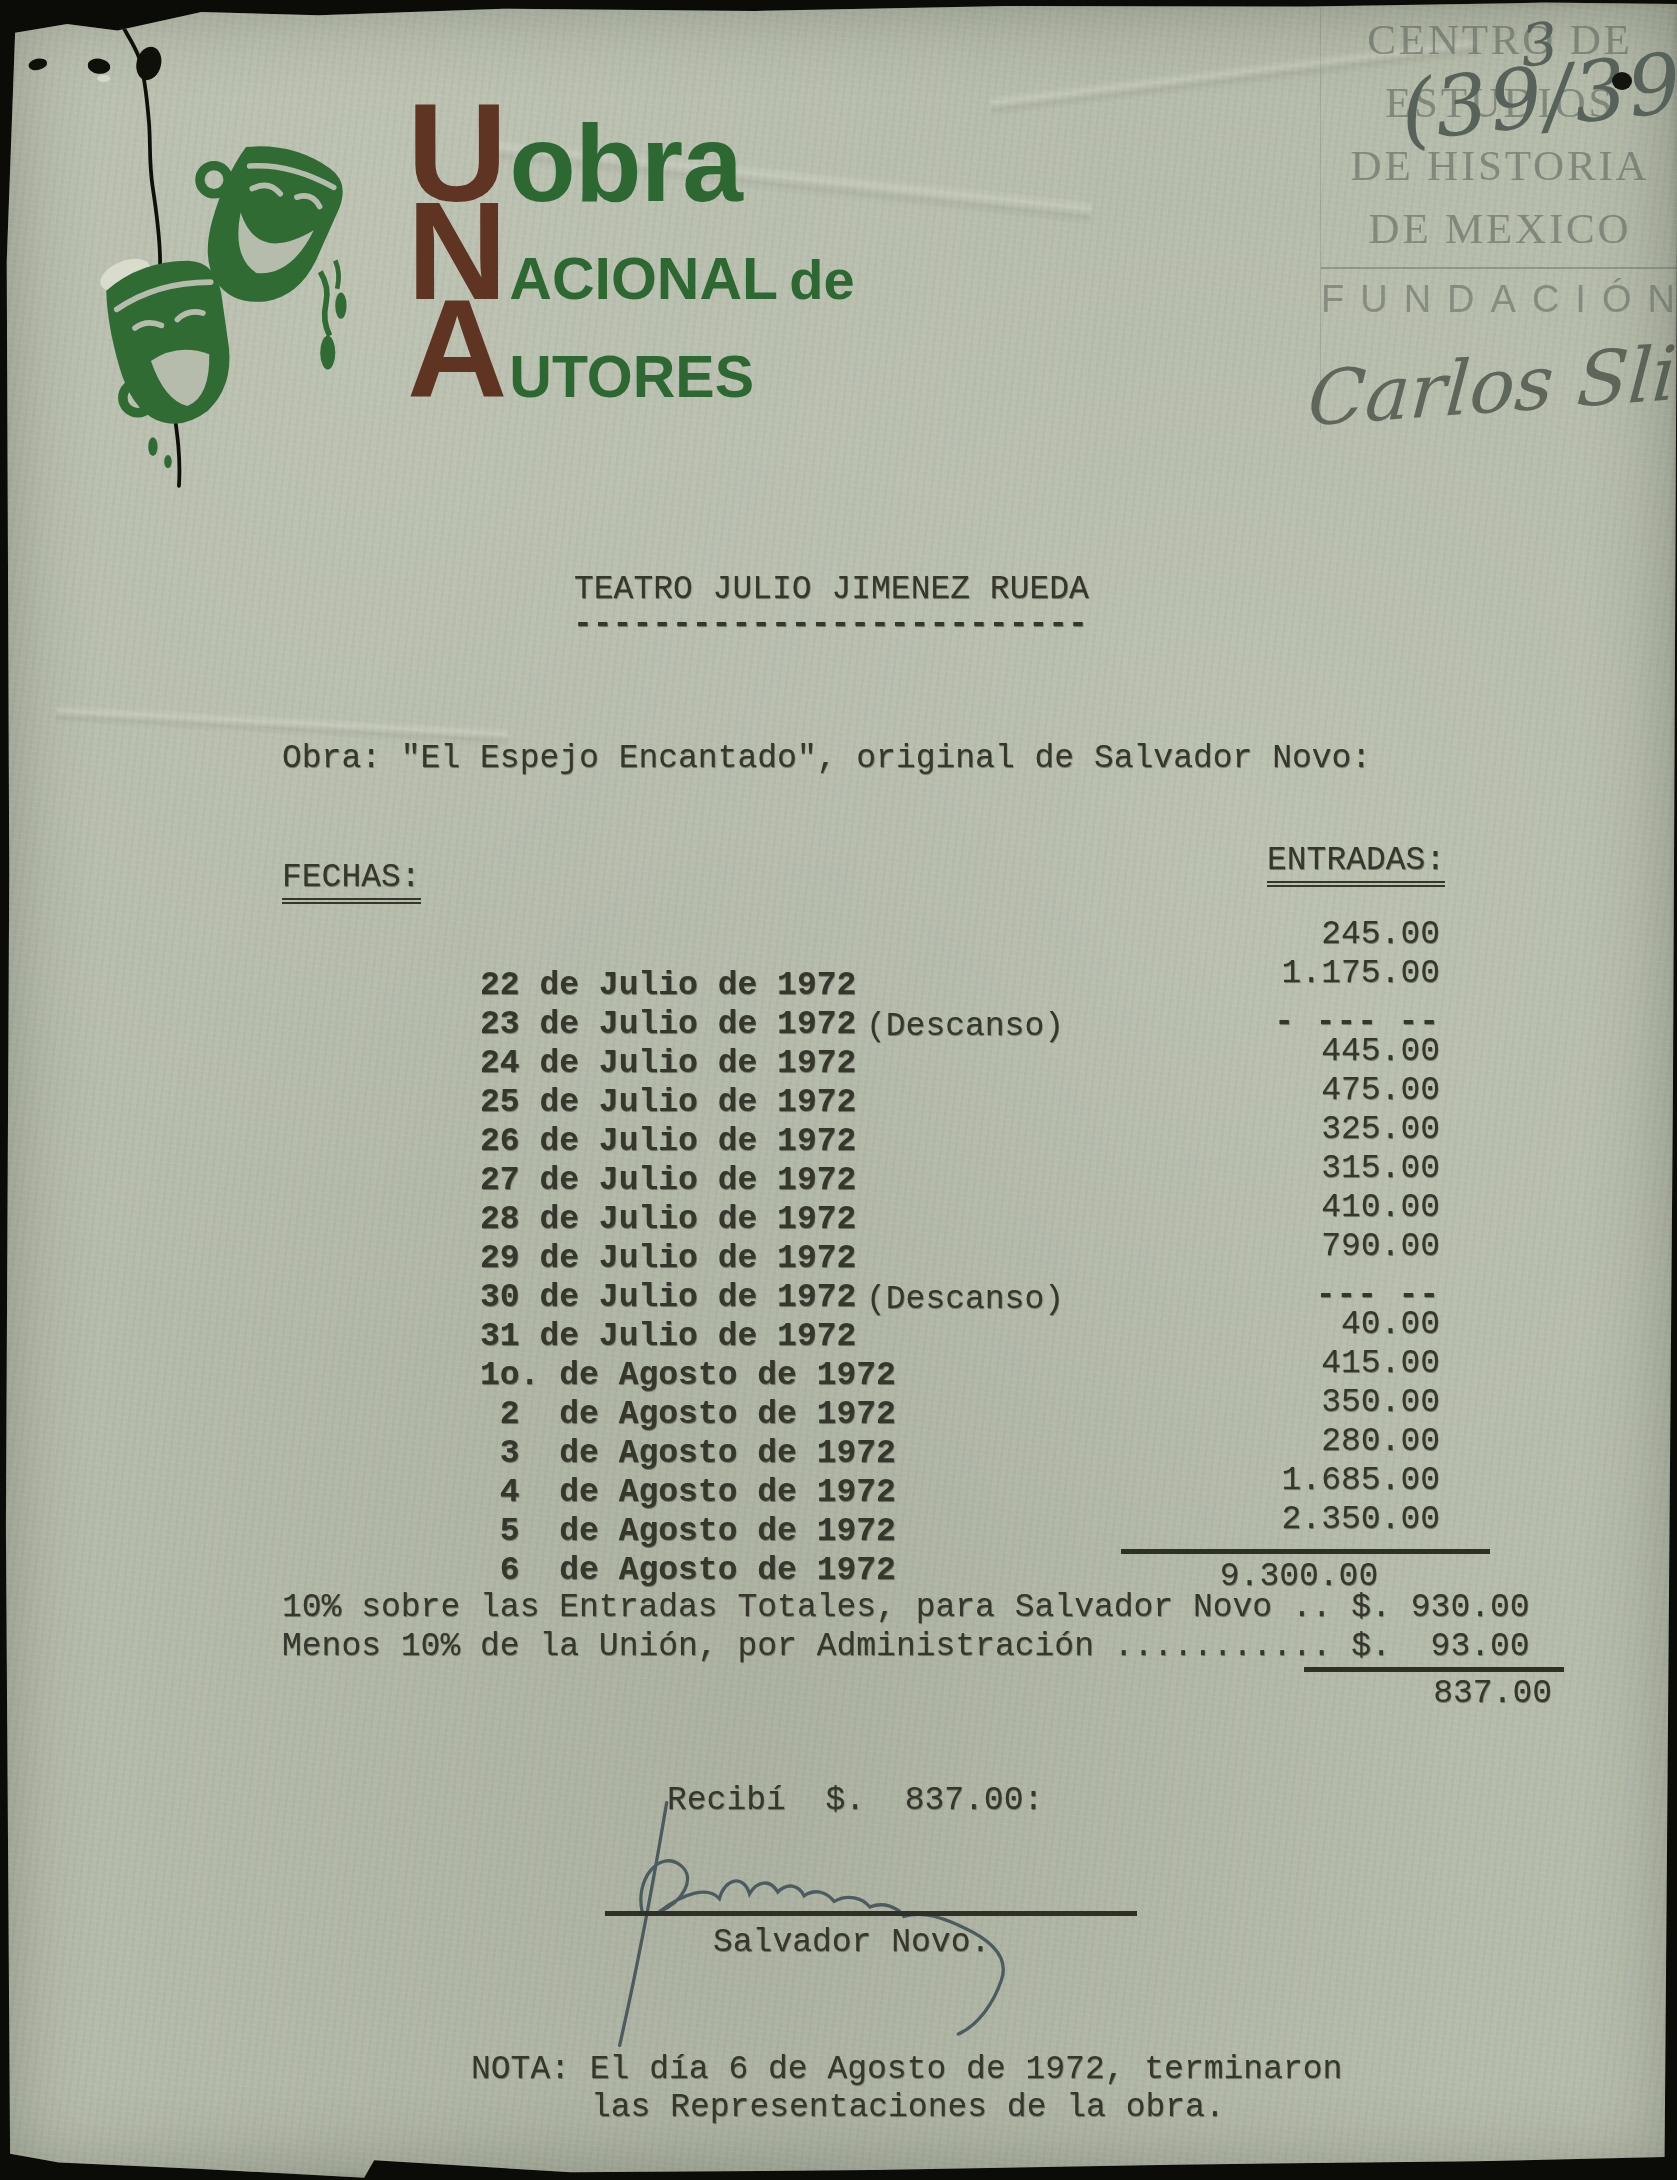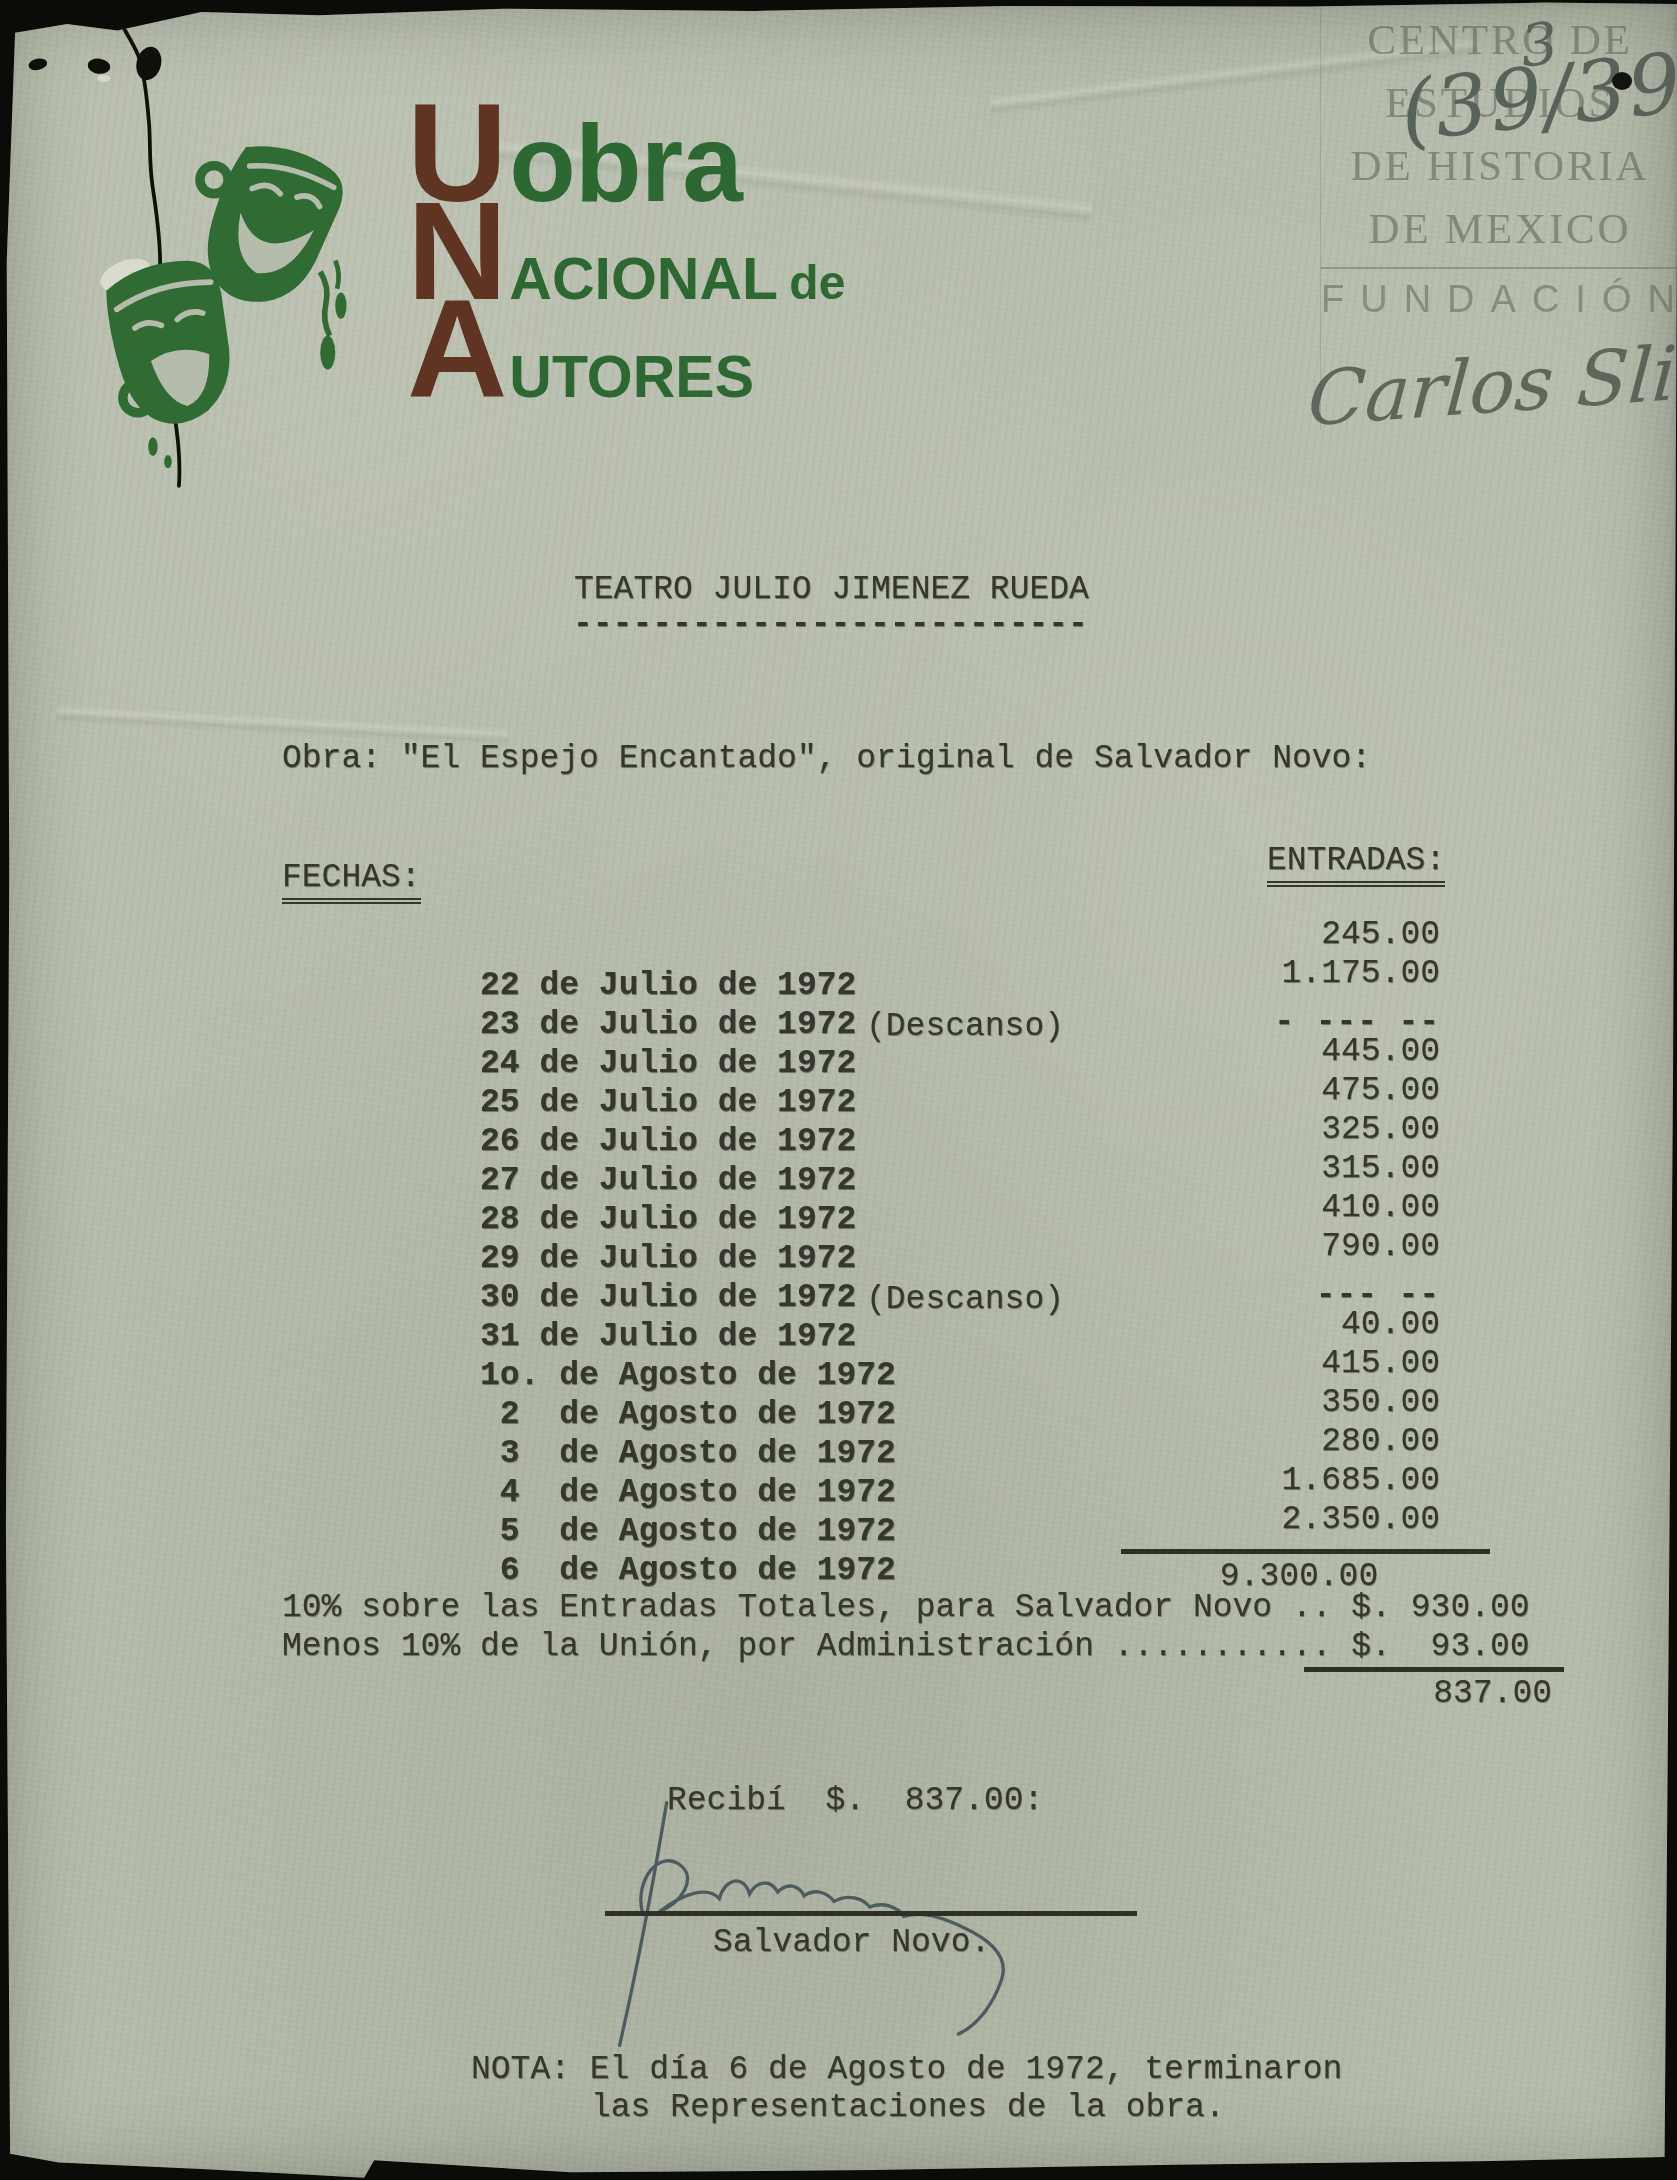--- a/index.html
+++ b/index.html
@@ -31,21 +31,21 @@
 
   
   .wordmark{position:absolute;left:407px;top:90px;}
   .wm-line{position:absolute;display:flex;align-items:baseline;white-space:nowrap;}
   .wm-line.l1{top:0;}
   .wm-line.l2{top:98px;}
   .wm-line.l3{top:196px;}
   .wm-initial{font-weight:900;font-size:139px;line-height:0.9;color:#5f3423;letter-spacing:-1.9px;margin-right:3.8px;}
   .wm-rest-lower{font-weight:800;font-size:109px;line-height:0.9;color:#2d6832;letter-spacing:-0.9px;}
   .wm-rest-caps{font-weight:800;font-size:59px;line-height:0.9;color:#2d6832;letter-spacing:0px;}
-  .wm-suffix{font-weight:800;font-size:48px;color:#2d6832;margin-left:11.3px;margin-top:12px;}
+  .wm-suffix{font-weight:800;font-size:56px;color:#2d6832;margin-left:11.3px;margin-top:12px;}
   .address{position:absolute;left:281px;top:426px;font-weight:700;font-size:27px;letter-spacing:2.3px;
            color:#3d4e40;white-space:pre;}
 
   
   .stamp{position:absolute;left:1320px;top:7.5px;width:358px;border-left:1.9px solid rgba(95,105,95,0.25);}
   .stamp-line{font-family:"Liberation Serif","DejaVu Serif",serif;font-size:43px;line-height:63px;
               text-align:center;color:rgba(84,94,84,0.55);letter-spacing:2.8px;white-space:nowrap;}
   .stamp-rule{margin:7.5px 0 9.4px 0;height:1.9px;background:rgba(84,94,84,0.4);}
   .stamp-foundation{font-size:38px;letter-spacing:16px;text-align:center;color:rgba(84,94,84,0.5);white-space:nowrap;}
   .stamp-signature{font-family:"DejaVu Serif","Liberation Serif",serif;font-style:italic;font-size:75px;

